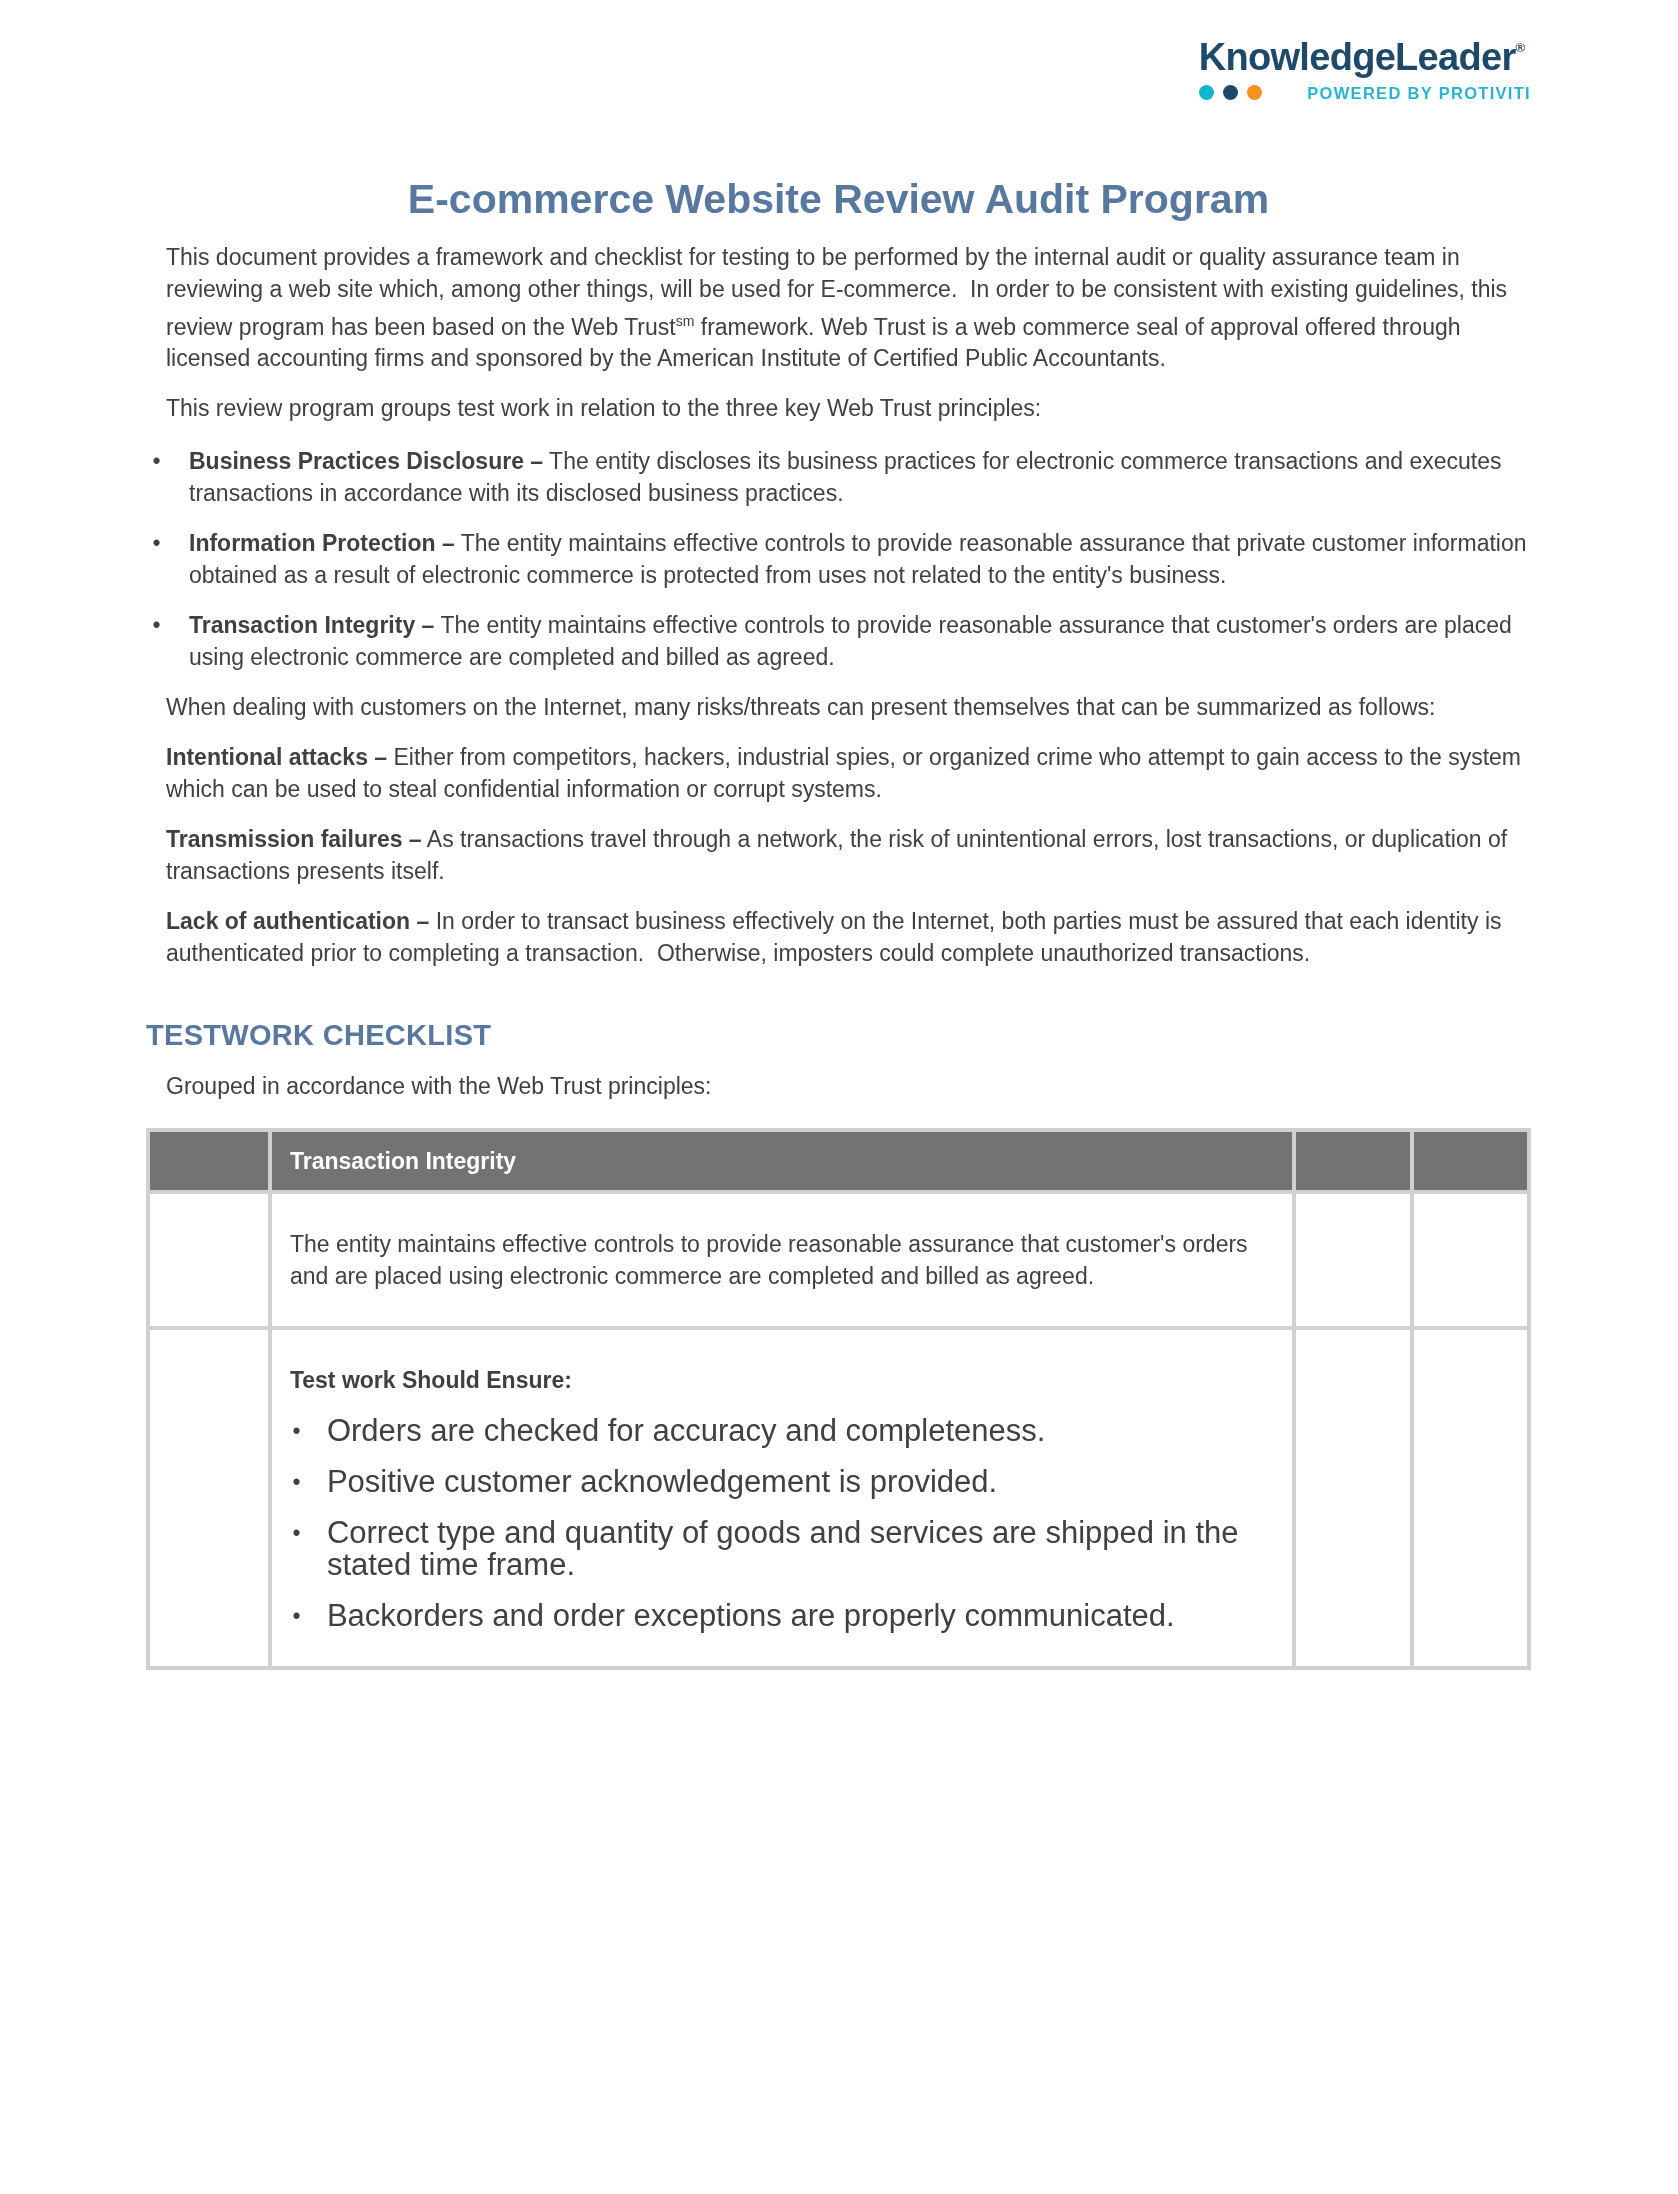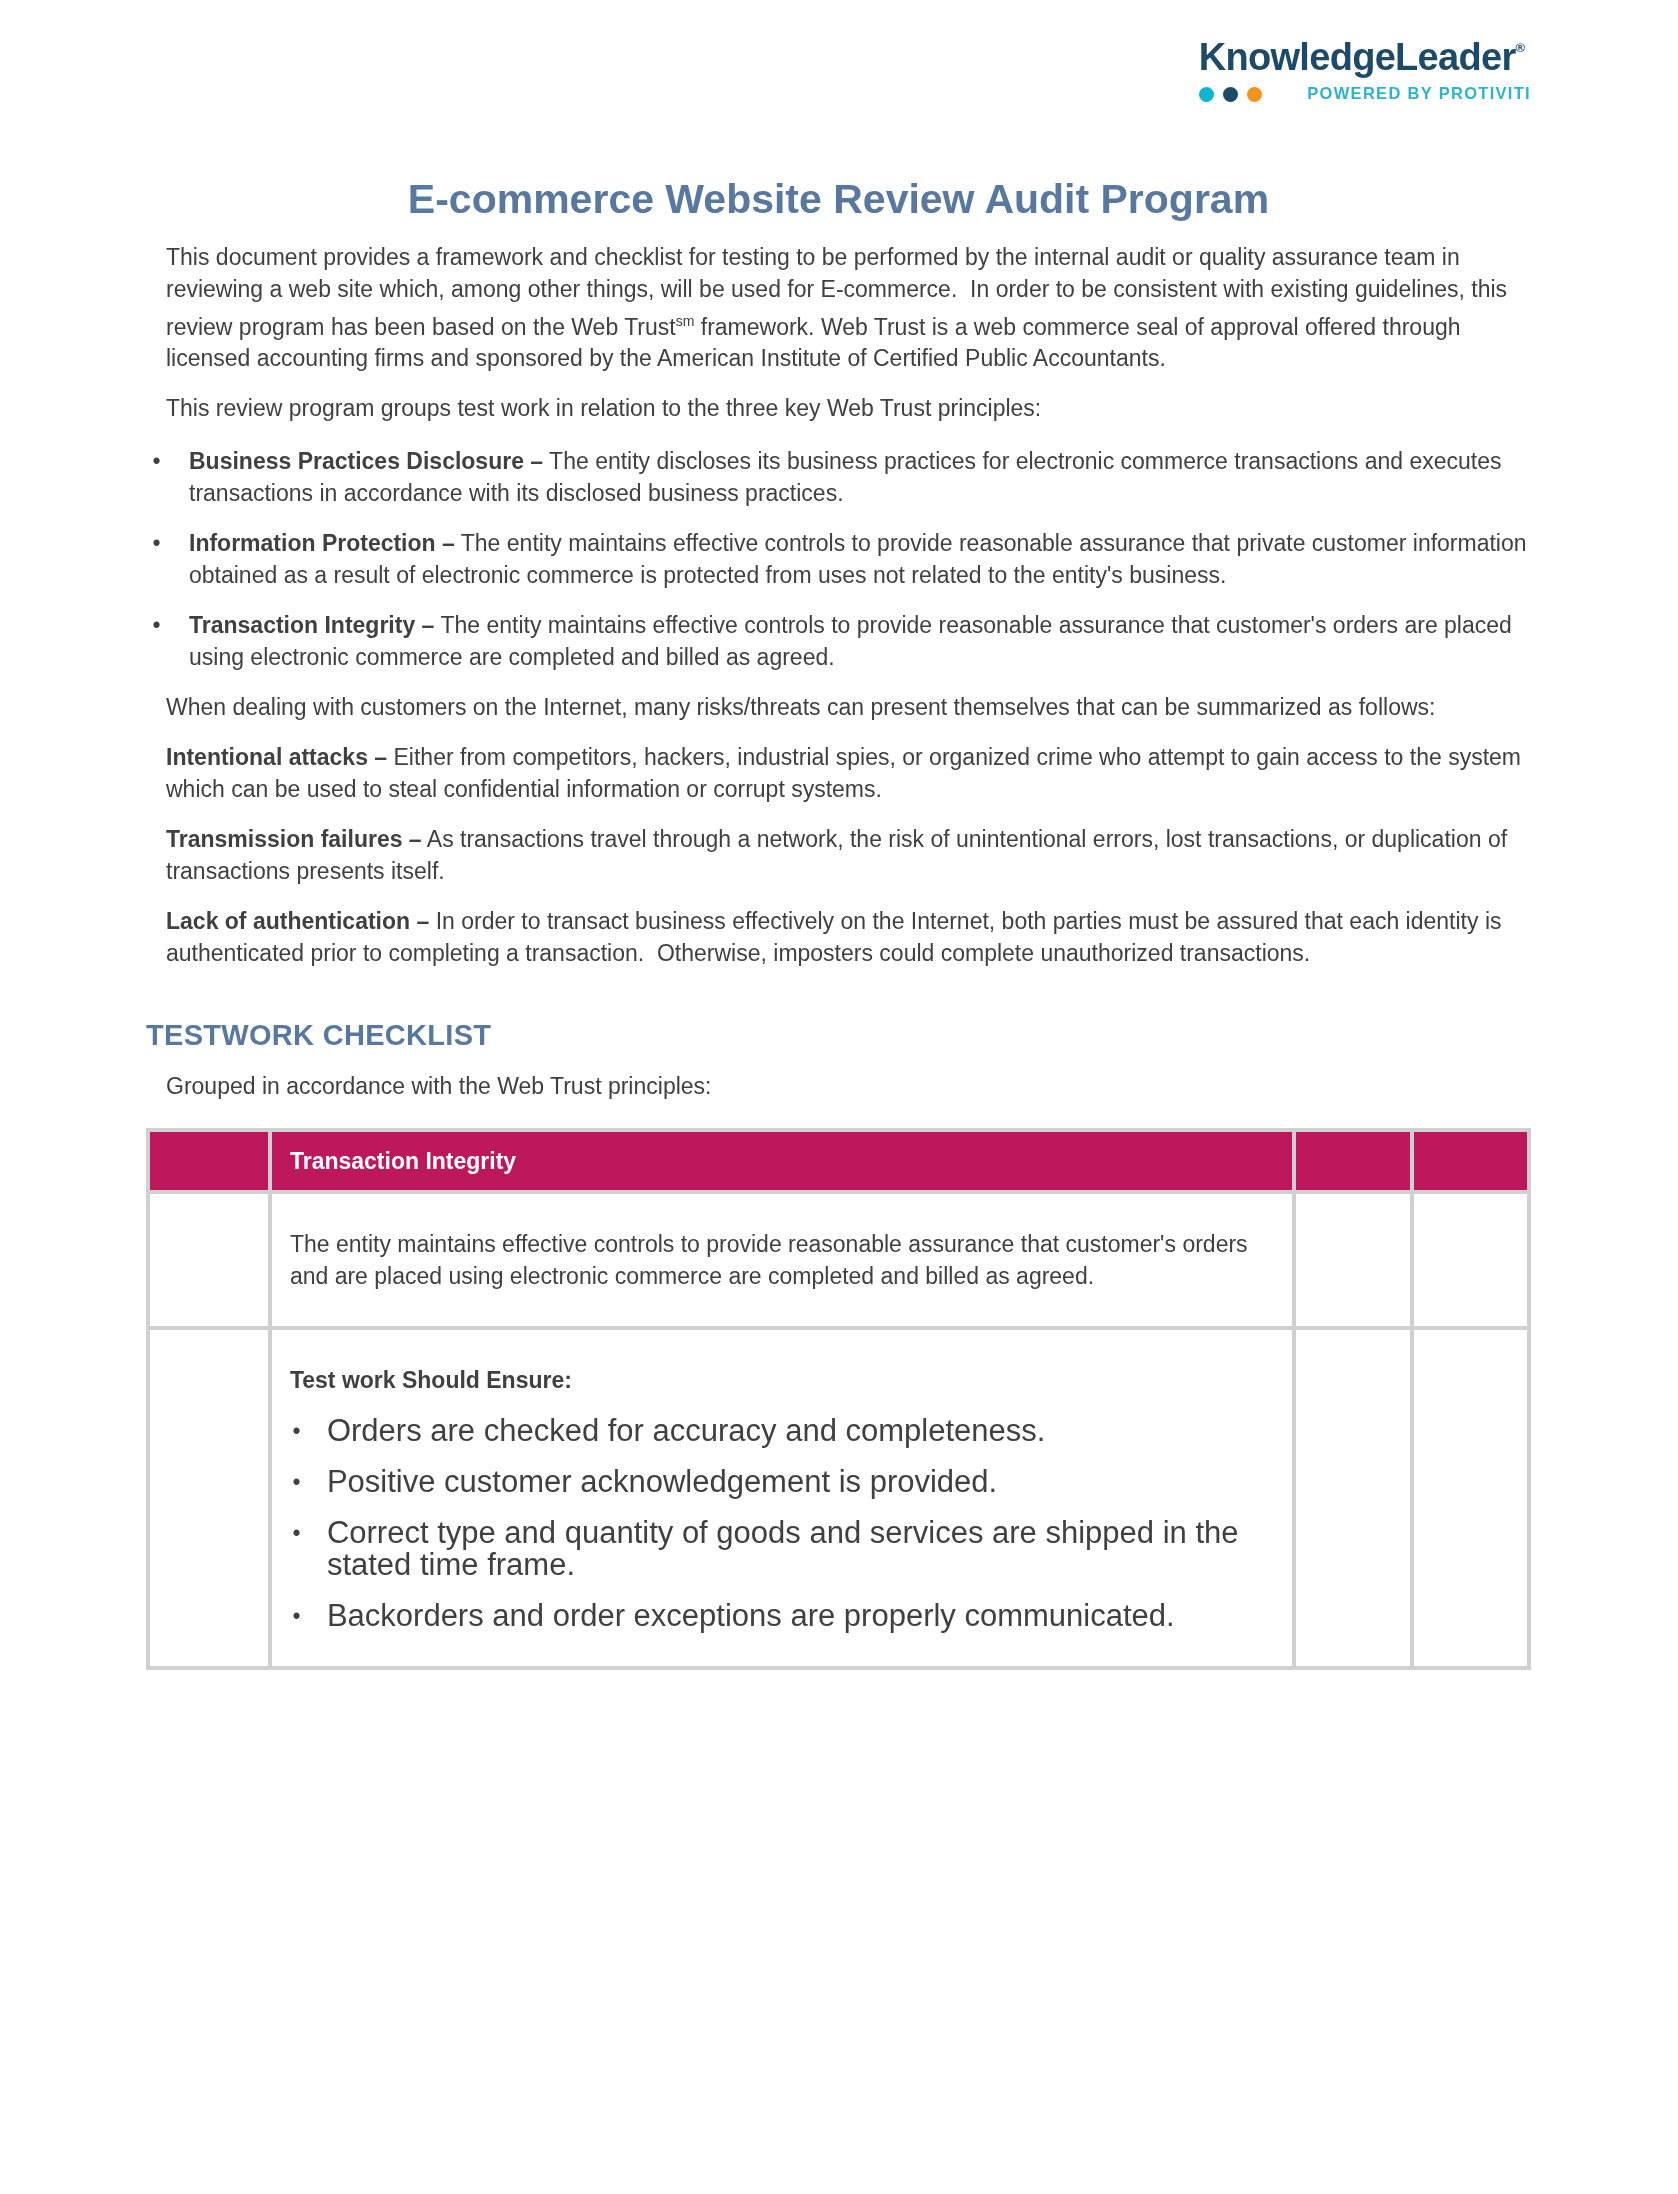--- a/index.html
+++ b/index.html
@@ -31,21 +31,21 @@
     letter-spacing: -0.7px;
     line-height: 1;
   }
   .brand sup {
     font-size: 13px;
     font-weight: bold;
     vertical-align: 18.4px;
   }
   .tagline-row {
     display: flex;
-    align-items: flex-end;
+    align-items: flex-start;
     margin-top: 9.2px;
   }
   .dot {
     width: 15px;
     height: 15px;
     border-radius: 50%;
     margin-right: 9.2px;
     display: inline-block;
   }
   .dot-cyan { background: #10b5ce; }
@@ -127,21 +127,21 @@
   }
   tr.head-row th {
     background: #0c3b60;
     color: #ffffff;
     font-size: 23px;
     font-weight: bold;
     height: 68px;
     text-align: center;
   }
   tr.section-row td {
-    background: #be185d;
+    background: #737373;
     height: 62px;
   }
   tr.section-row td.section-label {
     color: #ffffff;
     font-size: 23px;
     font-weight: bold;
     text-align: left;
     padding: 0 0 0 18.4px;
     vertical-align: middle;
   }

